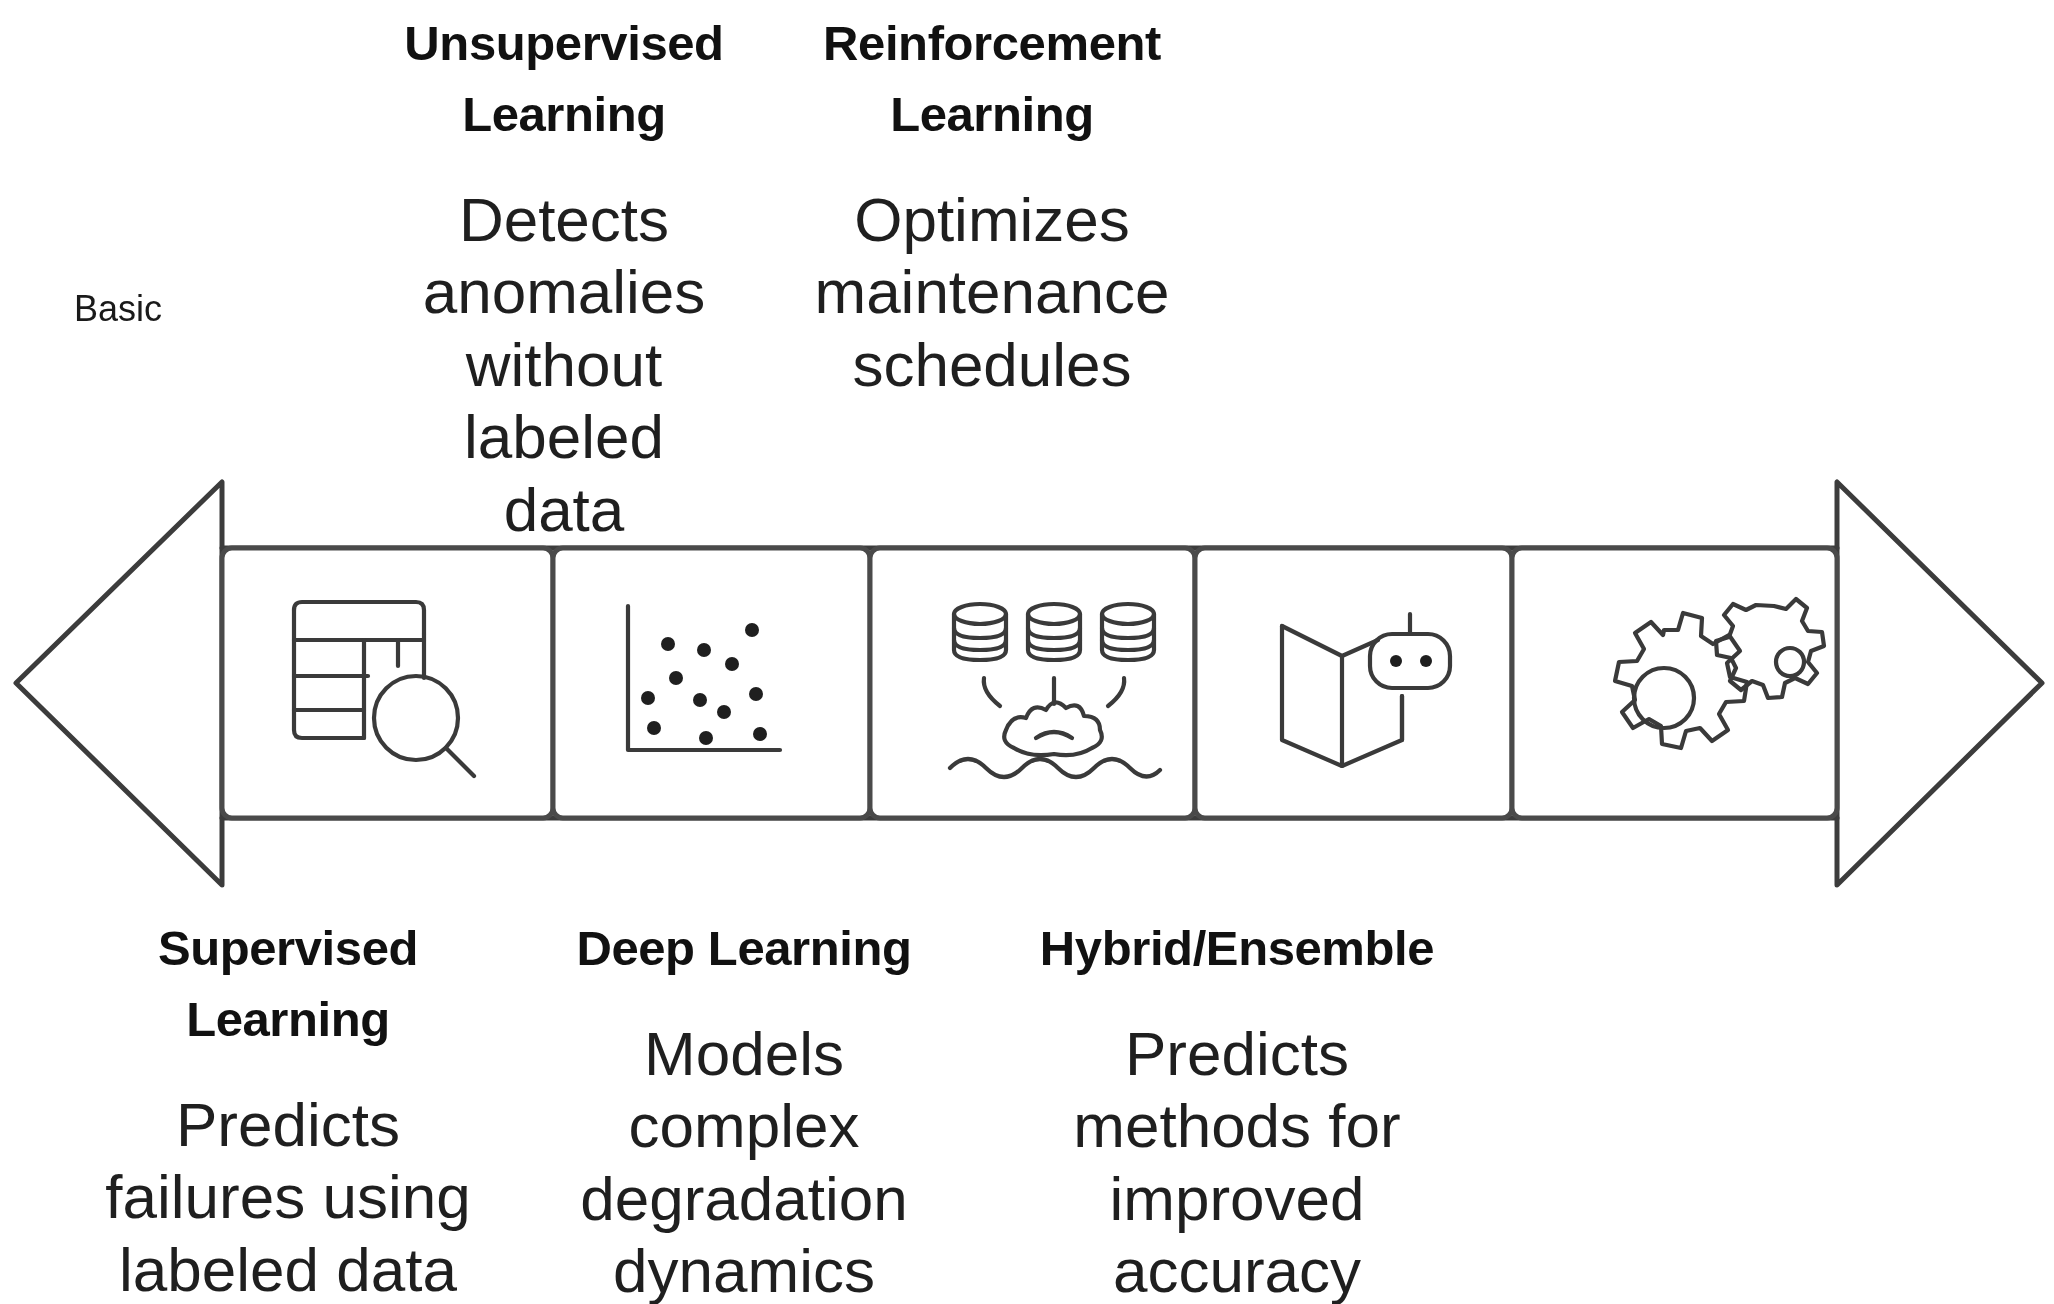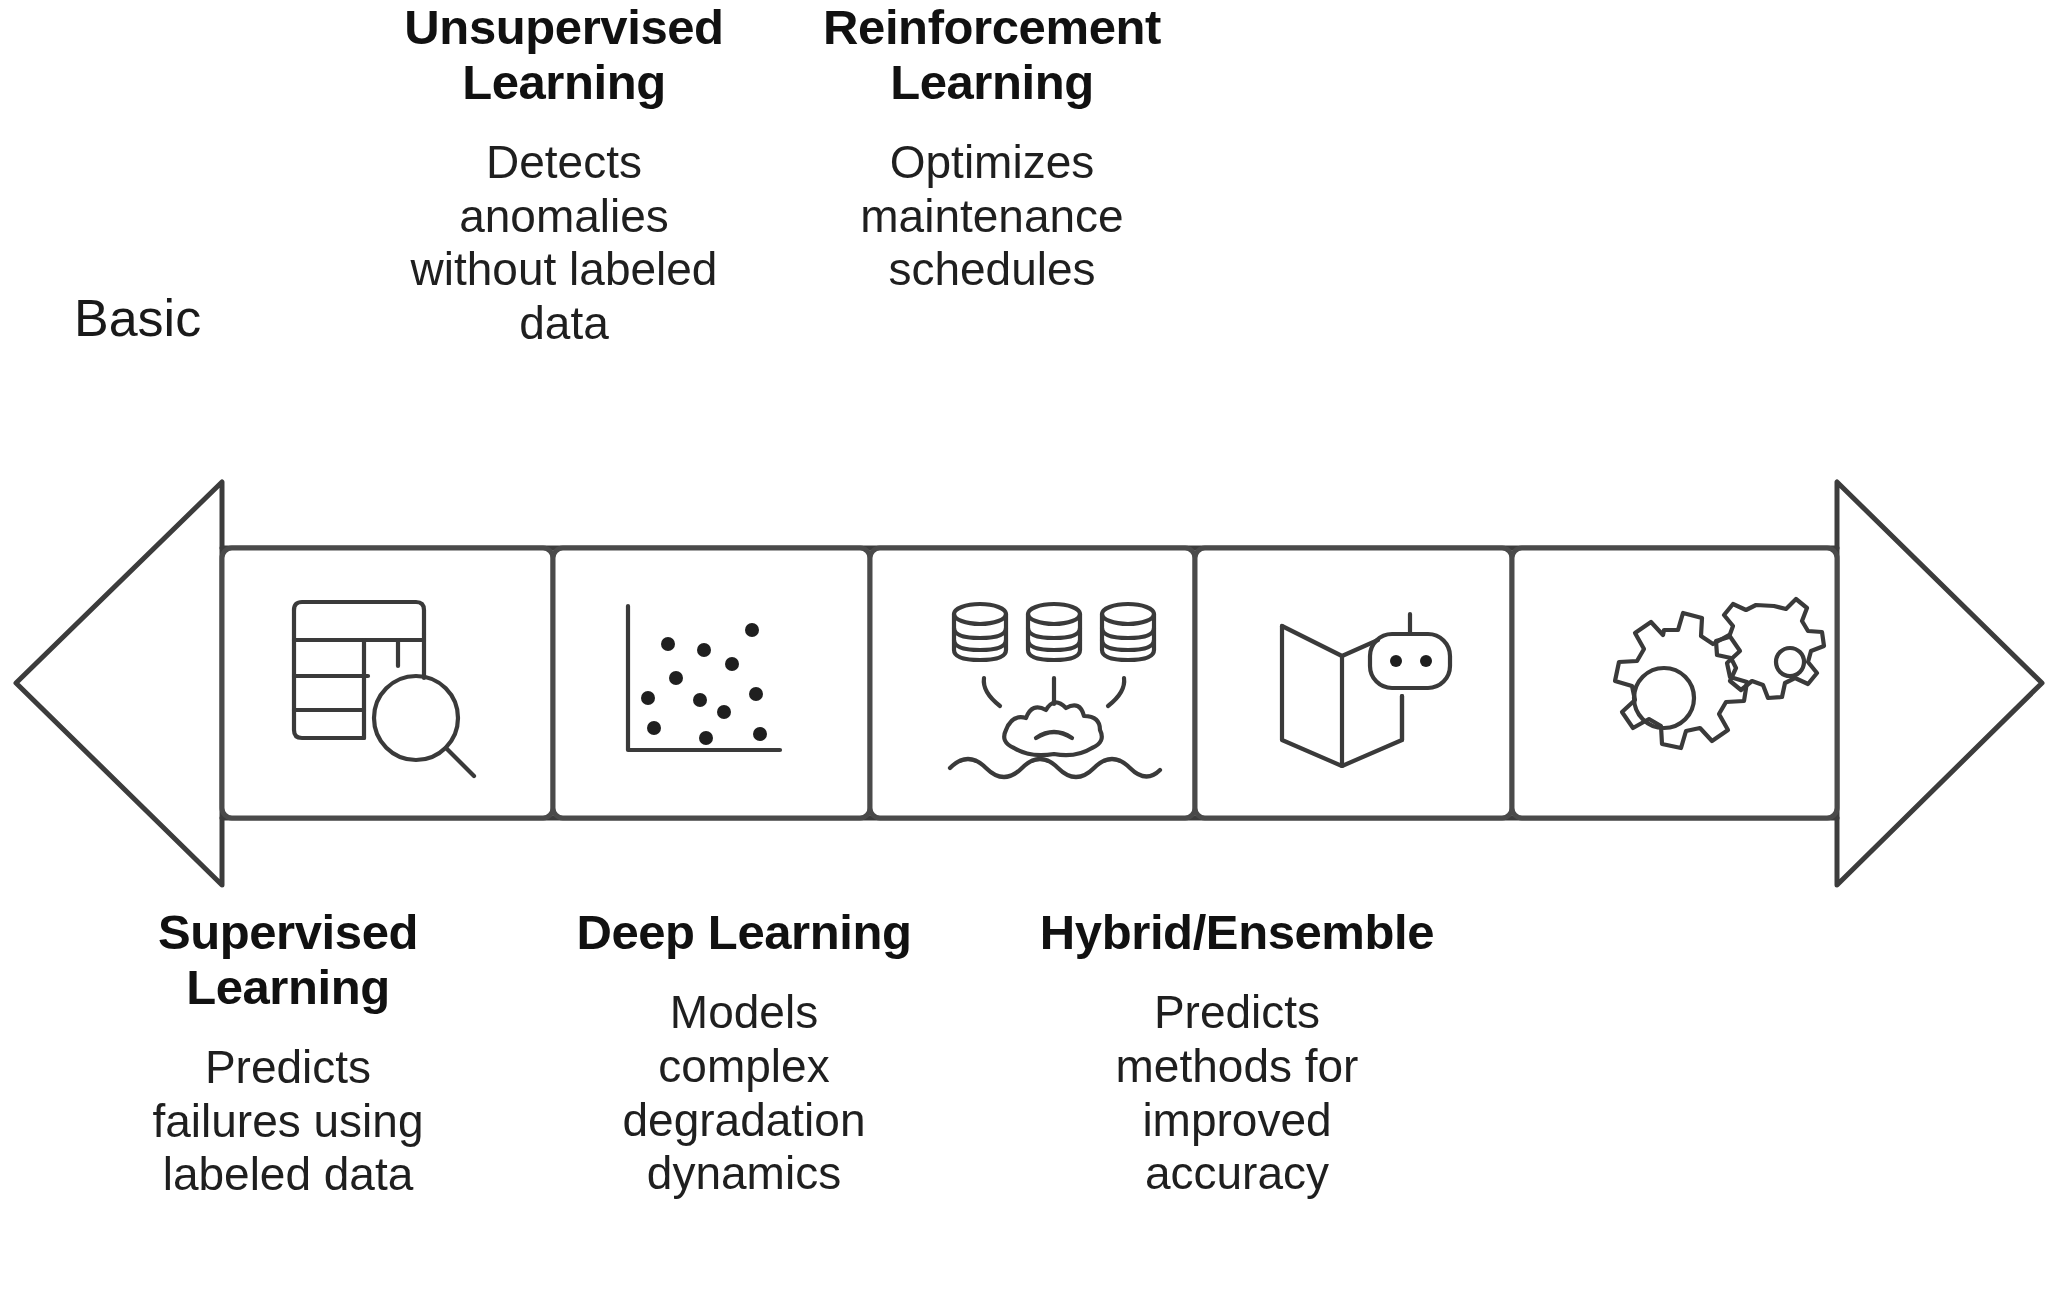--- a/index.html
+++ b/index.html
@@ -26,35 +26,35 @@
   .txt-block {
     position: absolute;
     text-align: center;
     line-height: 1.16;
   }
   .heading {
     font-weight: bold;
     font-size: 49px;
     letter-spacing: -0.4px;
     color: #111111;
-    margin: 0;
+    margin: 16px;
     line-height: 1.12;
   }
   .desc {
     font-weight: normal;
-    font-size: 46px;
+    font-size: 62px;
     color: #1f1f1f;
     margin: 0;
     line-height: 1.17;
   }
   .gap-small { height: 26px; }
 
   .endcap {
     position: absolute;
-    font-size: 52px;
+    font-size: 36px;
     font-weight: normal;
     color: #1a1a1a;
     white-space: nowrap;
   }
 
   
   #top-unsupervised { left: 372px; top: 0px;  width: 384px; }
   #top-reinforce    { left: 800px; top: 0px;  width: 384px; }
 
   

